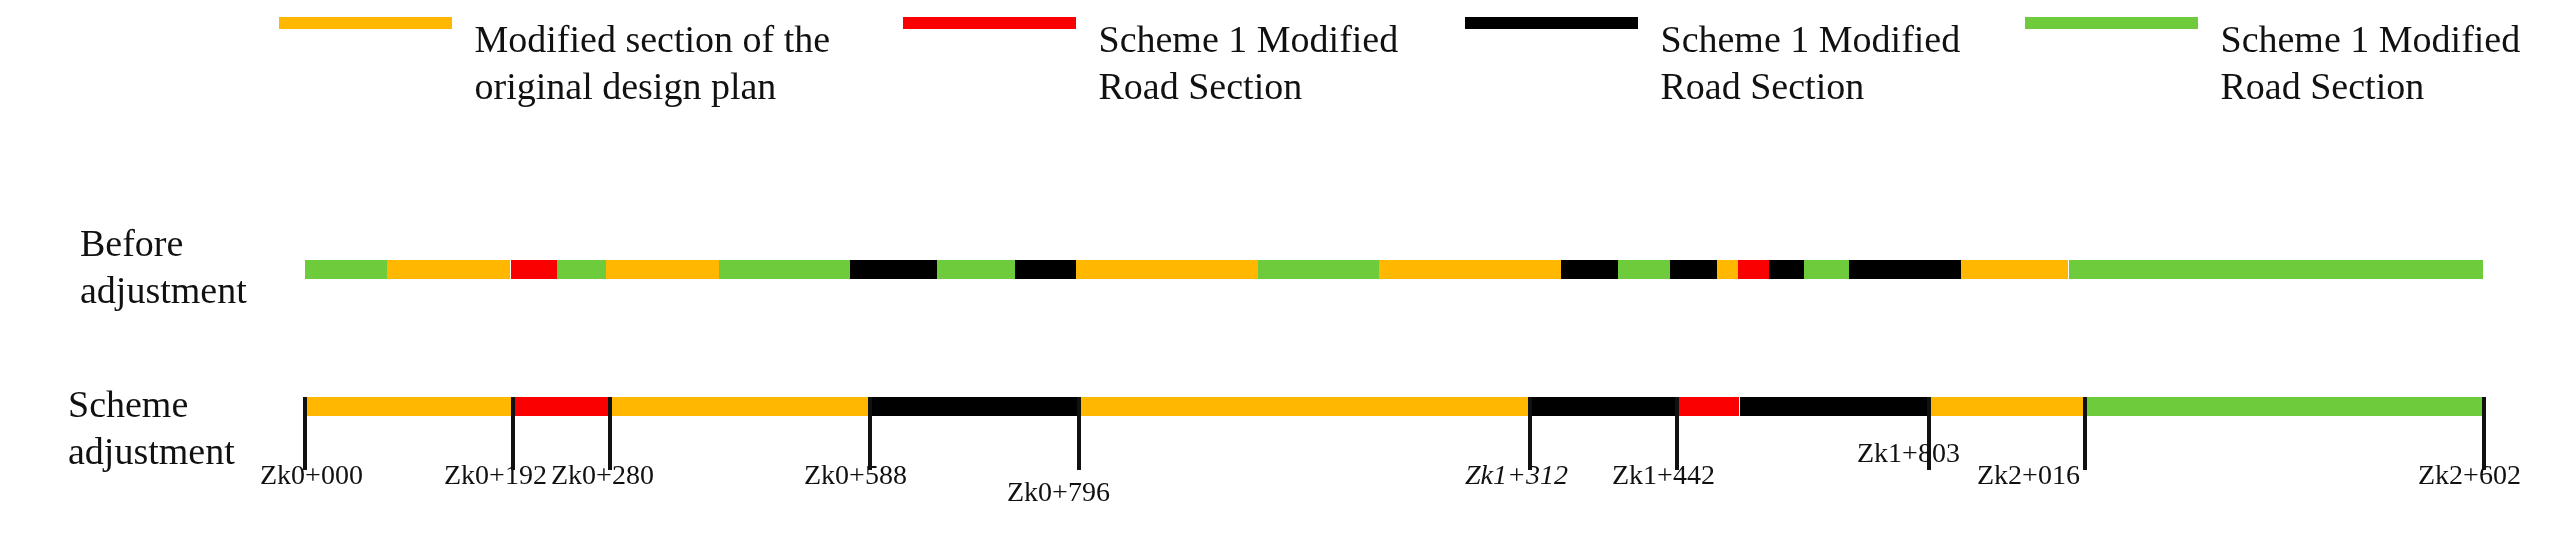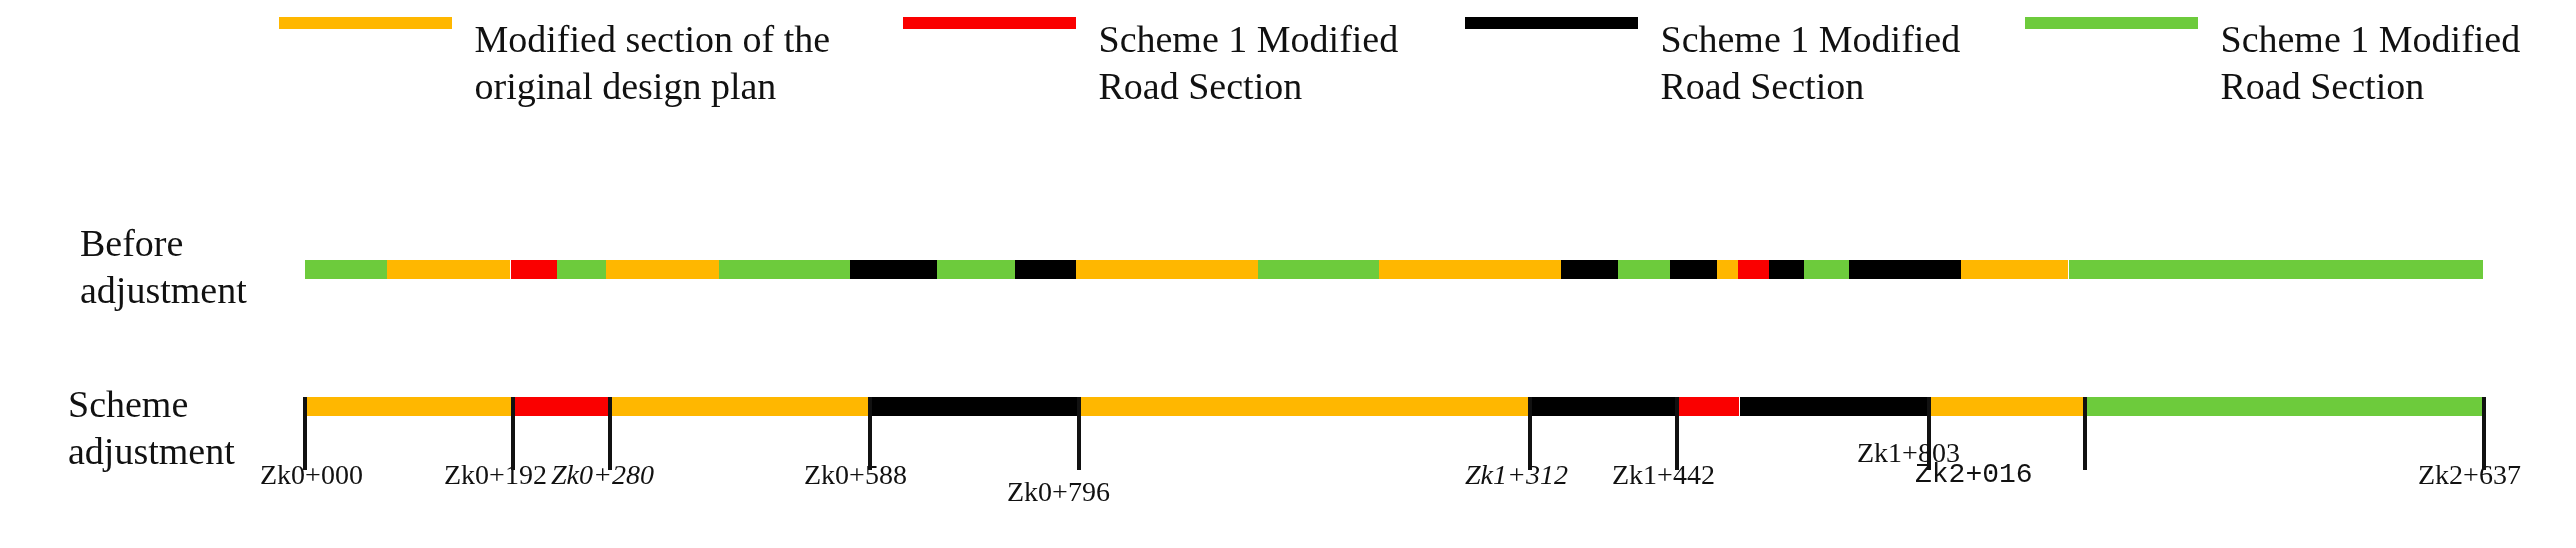--- a/index.html
+++ b/index.html
@@ -172,24 +172,24 @@
       <div class="tick" style="left: 1528px; top: 397px; height: 73px; width: 4.3px; background: rgb(17, 17, 17);"></div>
       <div class="tick" style="left: 1675px; top: 397px; height: 73px; width: 4.3px; background: rgb(17, 17, 17);"></div>
       <div class="tick" style="left: 1927px; top: 397px; height: 73px; width: 4.3px; background: rgb(17, 17, 17);"></div>
       <div class="tick" style="left: 2083px; top: 397px; height: 73px; width: 4.3px; background: rgb(17, 17, 17);"></div>
       <div class="tick" style="left: 2482px; top: 397px; height: 73px; width: 4.3px; background: rgb(17, 17, 17);"></div>
     </div>
 
   <div id="stations-root">
       <div class="station" style="left: 260px; top: 459px;">Zk0+000</div>
       <div class="station" style="left: 444px; top: 459px;">Zk0+192</div>
-      <div class="station" style="left: 551px; top: 459px; font-style: italic;">Zk0+280</div>
+      <div class="station" style="left: 551px; top: 459px;">Zk0+280</div>
       <div class="station" style="left: 804px; top: 459px;">Zk0+588</div>
       <div class="station" style="left: 1007px; top: 476px;">Zk0+796</div>
       <div class="station" style="left: 1465px; top: 459px; font-style: italic;">Zk1+312</div>
       <div class="station" style="left: 1612px; top: 459px;">Zk1+442</div>
       <div class="station" style="left: 1857px; top: 437px;">Zk1+803</div>
-      <div class="station" style="left: 1915px; top: 459px; font-family: Liberation Mono, monospace;">Zk2+016</div>
-      <div class="station" style="left: 2418px; top: 459px;">Zk2+637</div>
+      <div class="station" style="left: 1977px; top: 459px;">Zk2+016</div>
+      <div class="station" style="left: 2418px; top: 459px;">Zk2+602</div>
     </div>
 
 </div>
 
 
 </body></html>

